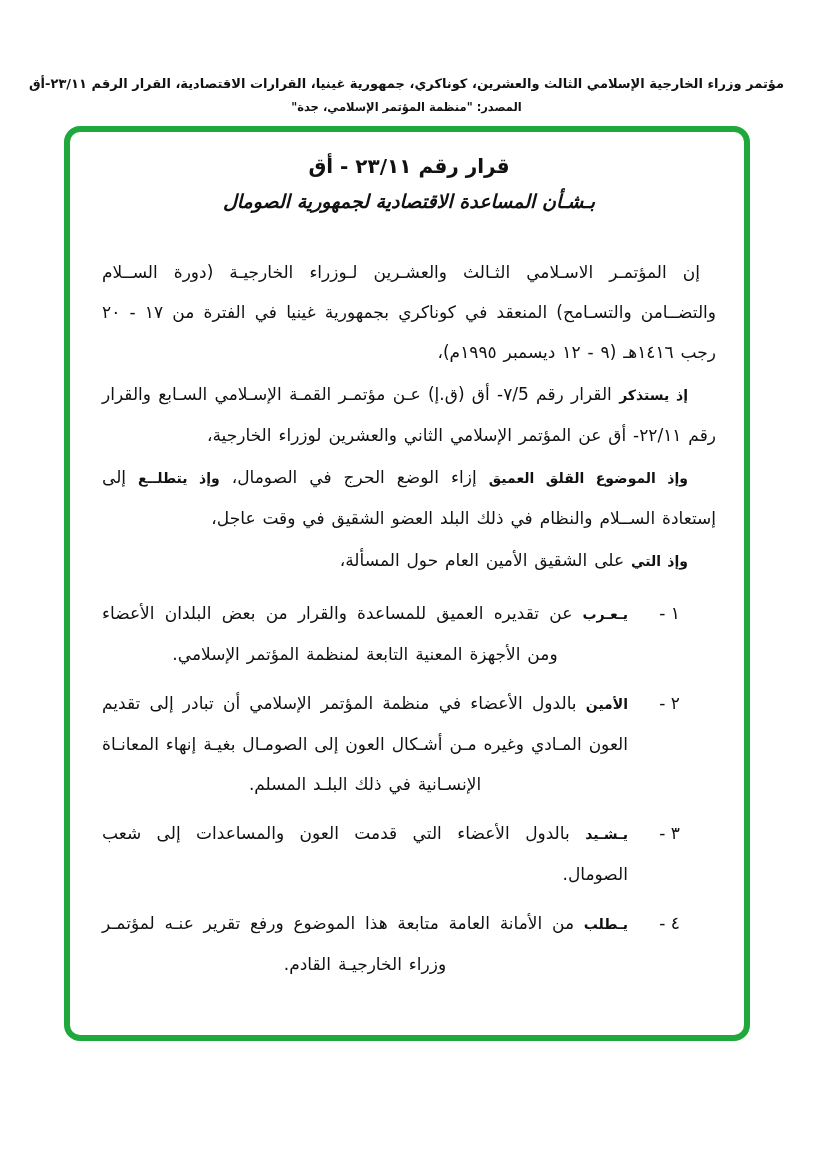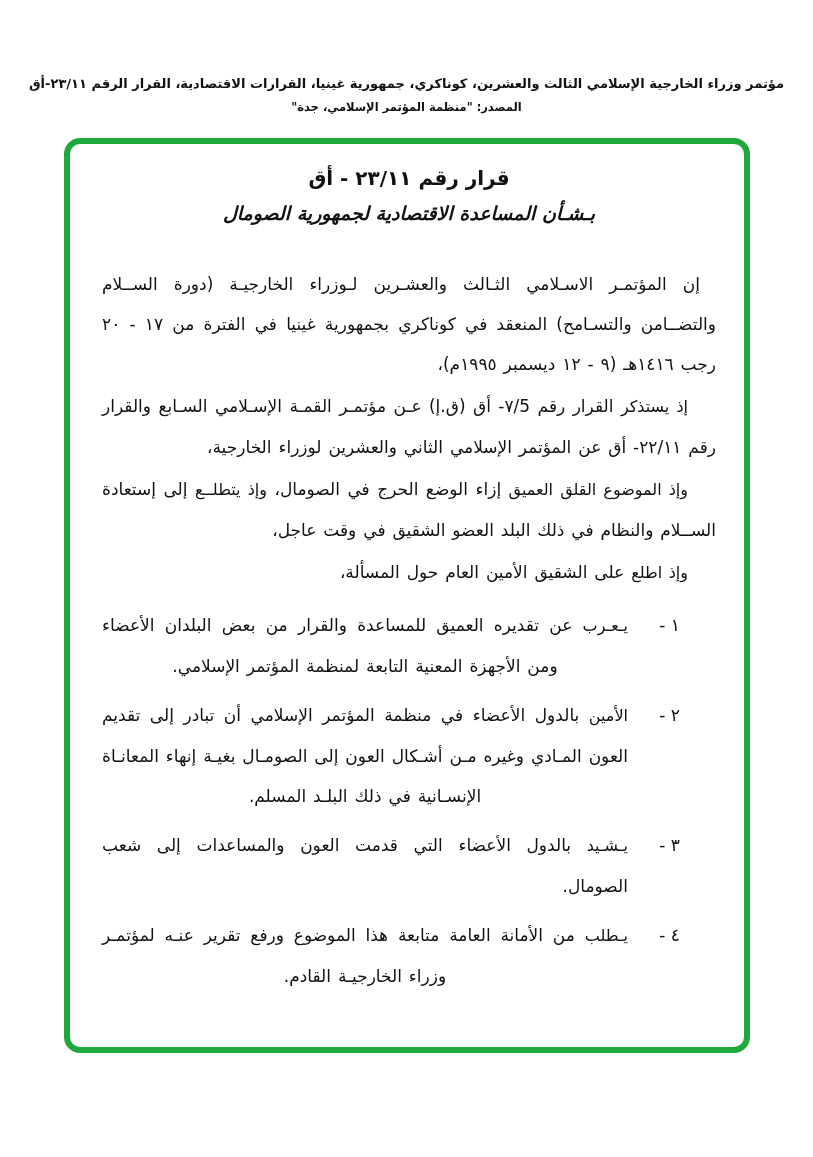--- a/index.html
+++ b/index.html
@@ -12,21 +12,21 @@
   .page { position:relative; width:813px; height:821px; direction:rtl; }
 
   
   .header { padding-top:76px; text-align:center; }
   .header-line1 { font-size:13px; font-weight:bold; letter-spacing:0; }
   .header-line2 { font-size:11.5px; font-weight:bold; margin-top:9px; }
 
   
   .box {
     box-sizing:border-box;
-    margin:24px 63px 0 64px;
+    margin:12px 63px 0 64px;
     width:686px;
     height:915px;
     border:6px solid #1fa93c;
     border-radius:16px;
     padding:14px 28px 16px 32px;
     overflow:hidden;
   }
 
   .title    { font-size:20px; font-weight:bold; text-align:center; margin-top:8px; }
   .subtitle { font-size:19px; font-weight:bold; text-align:center; margin-top:12px;font-style:italic; }
@@ -34,21 +34,21 @@
   .preamble { margin-top:40px; }
   .para {
     margin:0 0 2px 0;
     font-size:17px;
     line-height:40px;
     text-align:justify;
     word-spacing:1.5px;
   }
   .para.first  { text-indent:16px; }
   .para.leadin { text-indent:28px; }
-  .lead { font-weight:normal; font-size:16px; }
+  .lead { font-weight:bold; font-size:14px; }
 
   .items { margin-top:12px; }
   .item { display:flex; margin-bottom:9px; }
   .marker {
     flex:0 0 88px;
     box-sizing:border-box;
     padding-left:0; padding-right:36px;
     font-size:17px; line-height:40px;
     white-space:nowrap;
   }
@@ -77,21 +77,21 @@
 
     <div class="preamble">
 
       <p class="para first"><span>إن المؤتمـر الاسـلامي الثـالث والعشـرين لـوزراء الخارجيـة (دورة الســلام والتضــامن والتسـامح) المنعقد في كوناكري بجمهورية غينيا في الفترة من ١٧ - ٢٠ رجب ١٤١٦هـ (٩ - ١٢ ديسمبر ١٩٩٥م)،</span></p>
 
       <p class="para leadin"><span class="lead">إذ يستذكر</span> <span>القرار رقم ٧/5- أق (ق.إ) عـن مؤتمـر القمـة الإسـلامي السـابع والقرار رقم ٢٢/١١- أق عن المؤتمر الإسلامي الثاني والعشرين لوزراء الخارجية،</span></p>
 
       <p class="para leadin"><span class="lead">وإذ الموضوع القلق العميق</span> <span>إزاء الوضع الحرج في الصومال،</span> <span class="lead">وإذ يتطلــع</span> <span>إلى إستعادة الســلام والنظام في ذلك البلد العضو الشقيق في وقت عاجل،</span></p>
 
 
-      <p class="para leadin"><span class="lead">وإذ اطلع</span> <span>على الشقيق الأمين العام حول المسألة،</span></p>
+      <p class="para leadin"><span class="lead">وإذ التي</span> <span>على الشقيق الأمين العام حول المسألة،</span></p>
 
     </div>
 
     <div class="items">
 
       <div class="item">
         <div class="marker">١ -</div>
         <div class="itext center-last"><span class="lead">يـعـرب</span> <span>عن تقديره العميق للمساعدة والقرار من بعض البلدان الأعضاء ومن الأجهزة المعنية التابعة لمنظمة المؤتمر الإسلامي.</span></div>
       </div>
 

